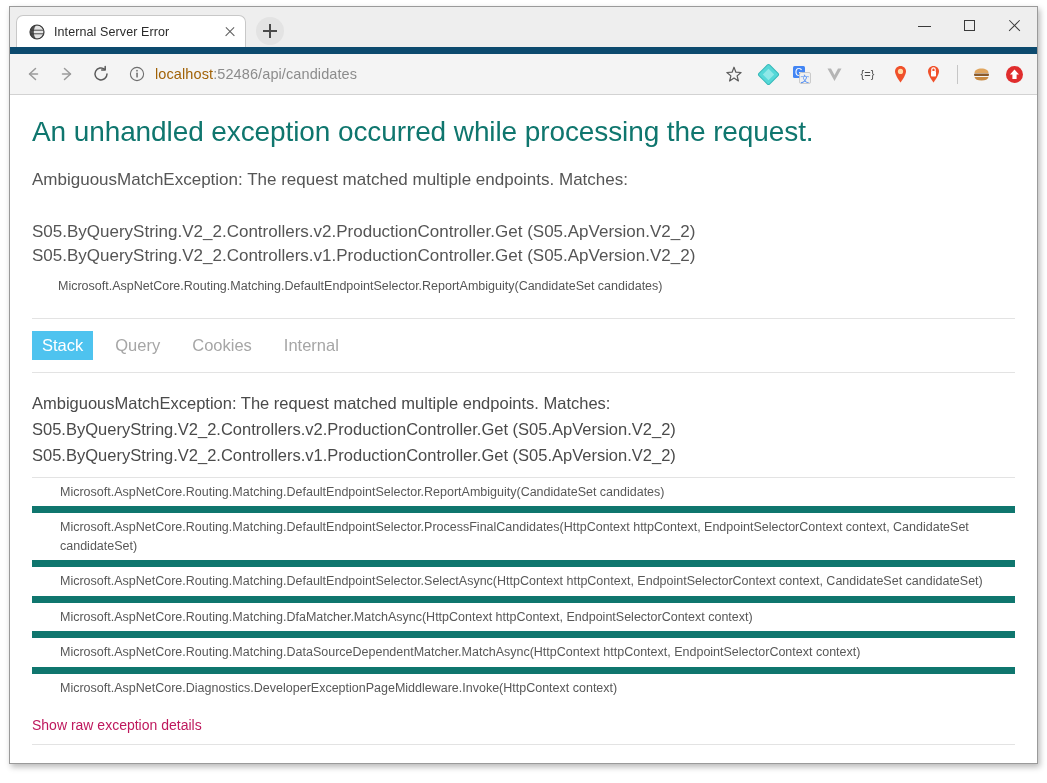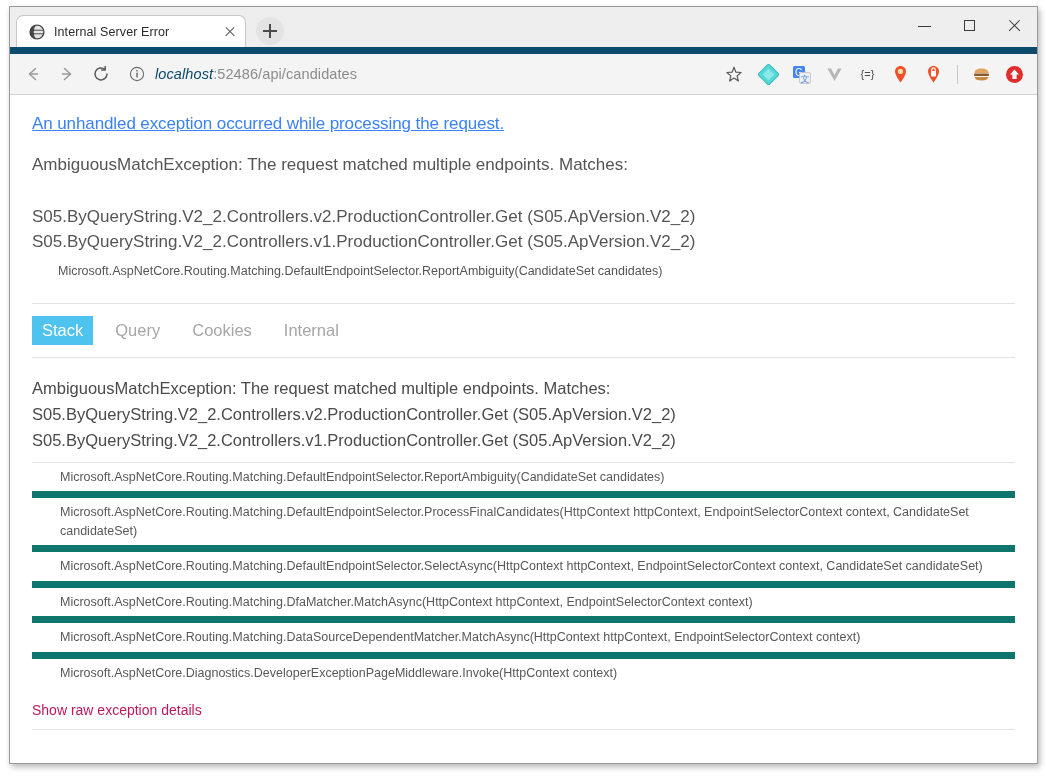--- a/index.html
+++ b/index.html
@@ -187,21 +187,21 @@
     flex: 0 0 auto;
     margin-right: 9px;
   }
   .omni-url {
     font-size: 14.5px;
     color: #8c8c8c;
     white-space: nowrap;
     overflow: hidden;
     letter-spacing: 0.1px;
   }
-  .omni-url .host { color: #0c4a6e; font-style: italic; }
+  .omni-url .host { color: #a16207; }
 
   .ext-icons {
     display: flex;
     align-items: center;
     flex: 0 0 auto;
   }
   .ext {
     width: 27px;
     height: 27px;
     margin: 0 3px;
@@ -230,27 +230,26 @@
     background: #ffffff;
     overflow: hidden;
     position: relative;
   }
   .page {
     padding: 18px 22px 0 22px;
     font-family: "Liberation Sans", sans-serif;
     color: #3b3b3b;
   }
   .err-h1 {
-    font-size: 17px;
+    font-size: 28px;
     font-weight: 400;
-    color: #3b82f6;
+    color: #0f766e;
     margin: 0 0 6px 0;
     line-height: 1.35;
     letter-spacing: -0.1px;
-    text-decoration: underline;
   }
   .err-h2 {
     font-size: 17px;
     font-weight: 400;
     color: #555555;
     margin: 17px 0 0 0;
     line-height: 1.4;
   }
   .err-matches {
     font-size: 17px;

